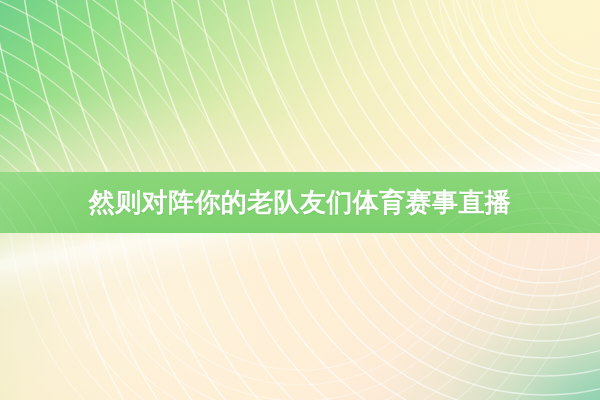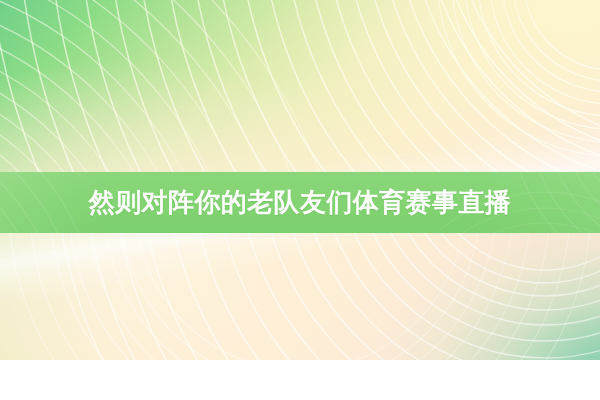--- a/index.html
+++ b/index.html
@@ -3,21 +3,21 @@
 <meta charset="utf-8">
 <style>
   html, body {
     margin: 0;
     padding: 0;
     background: #ffffff;
   }
   #stage {
     position: relative;
     width: 600px;
-    height: 360px;
+    height: 400px;
     overflow: hidden;
     font-family: "DejaVu Sans", "Liberation Sans", sans-serif;
   }
 
   
   .bg-base {
     position: absolute;
     inset: 0;
   }
   .bg-layer-green-tl {

